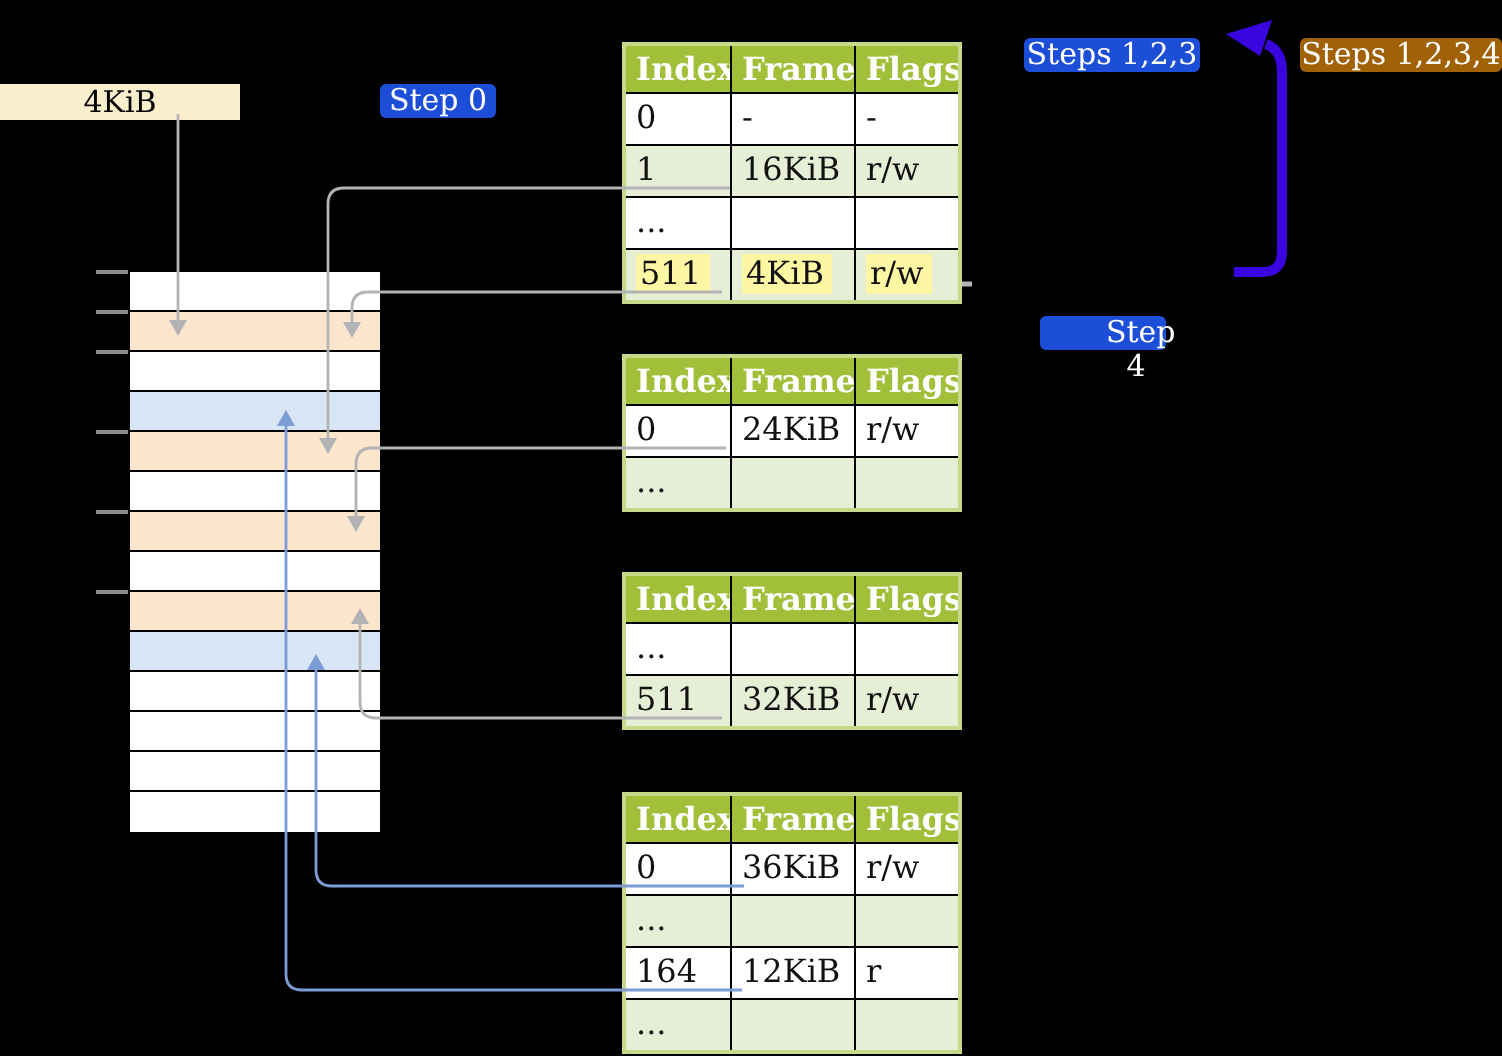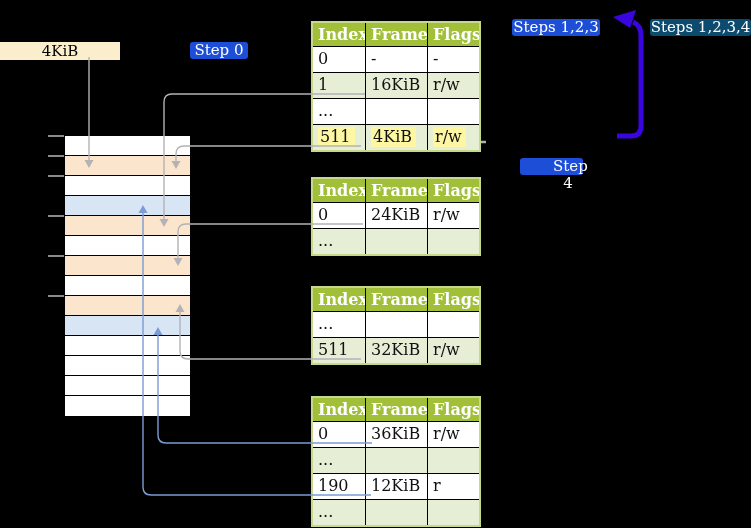--- a/index.html
+++ b/index.html
@@ -37,21 +37,21 @@
   .ptable .cell.shade{background:#e7eed6;}
   .ptable .cell.hl span{background:#fdf7a3;padding:0 4px 1px 2px;}
   #pt1{top:21px;} #pt2{top:177px;} #pt3{top:286px;} #pt4{top:396px;}
   
   .steplabel{
     position:absolute;height:17px;border-radius:3px;color:#fff;font-size:15px;
     line-height:17px;text-align:center;box-sizing:border-box;
   }
   .red{background:#a60c2c;border:1px solid #c4past;}
   .steplabel.red{background:#1d4ed8;border:none;}
-  .steplabel.blue{background:#0c4a6e;border:none;}
+  .steplabel.blue{background:#a16207;border:none;}
   #lb-step0{left:190px;top:42px;width:58px;}
   #lb-steps123{left:512px;top:19px;width:88px;}
   #lb-steps1234{left:650px;top:19px;width:101px;}
   #lb-step4{left:520px;top:158px;width:63px;padding-left:33px;}
   
   #overlay{position:absolute;left:0;top:0;width:751px;height:528px;pointer-events:none;}
   .gline{stroke:#b3b3b6;stroke-width:1.4;fill:none;}
   .gfill{fill:#b3b3b6;stroke:none;}
   .bline{stroke:#7b9cd4;stroke-width:1.4;fill:none;}
   .bfill{fill:#7b9cd4;stroke:none;}
@@ -139,21 +139,21 @@
   <div id="pt4" class="ptable">
     <div class="hcell">Index</div>
     <div class="hcell">Frame</div>
     <div class="hcell">Flags</div>
     <div class="cell"><span>0</span></div>
     <div class="cell"><span>36KiB</span></div>
     <div class="cell"><span>r/w</span></div>
     <div class="cell shade"><span>...</span></div>
     <div class="cell shade"><span></span></div>
     <div class="cell shade"><span></span></div>
-    <div class="cell"><span>190</span></div>
+    <div class="cell"><span>164</span></div>
     <div class="cell"><span>12KiB</span></div>
     <div class="cell"><span>r</span></div>
     <div class="cell shade"><span>...</span></div>
     <div class="cell shade"><span></span></div>
     <div class="cell shade"><span></span></div>
   </div>
 
   <svg id="overlay" viewBox="0 0 751 528" xmlns="http://www.w3.org/2000/svg">
 
     <path class="gline" d="M 89,57 L 89,160"></path>

